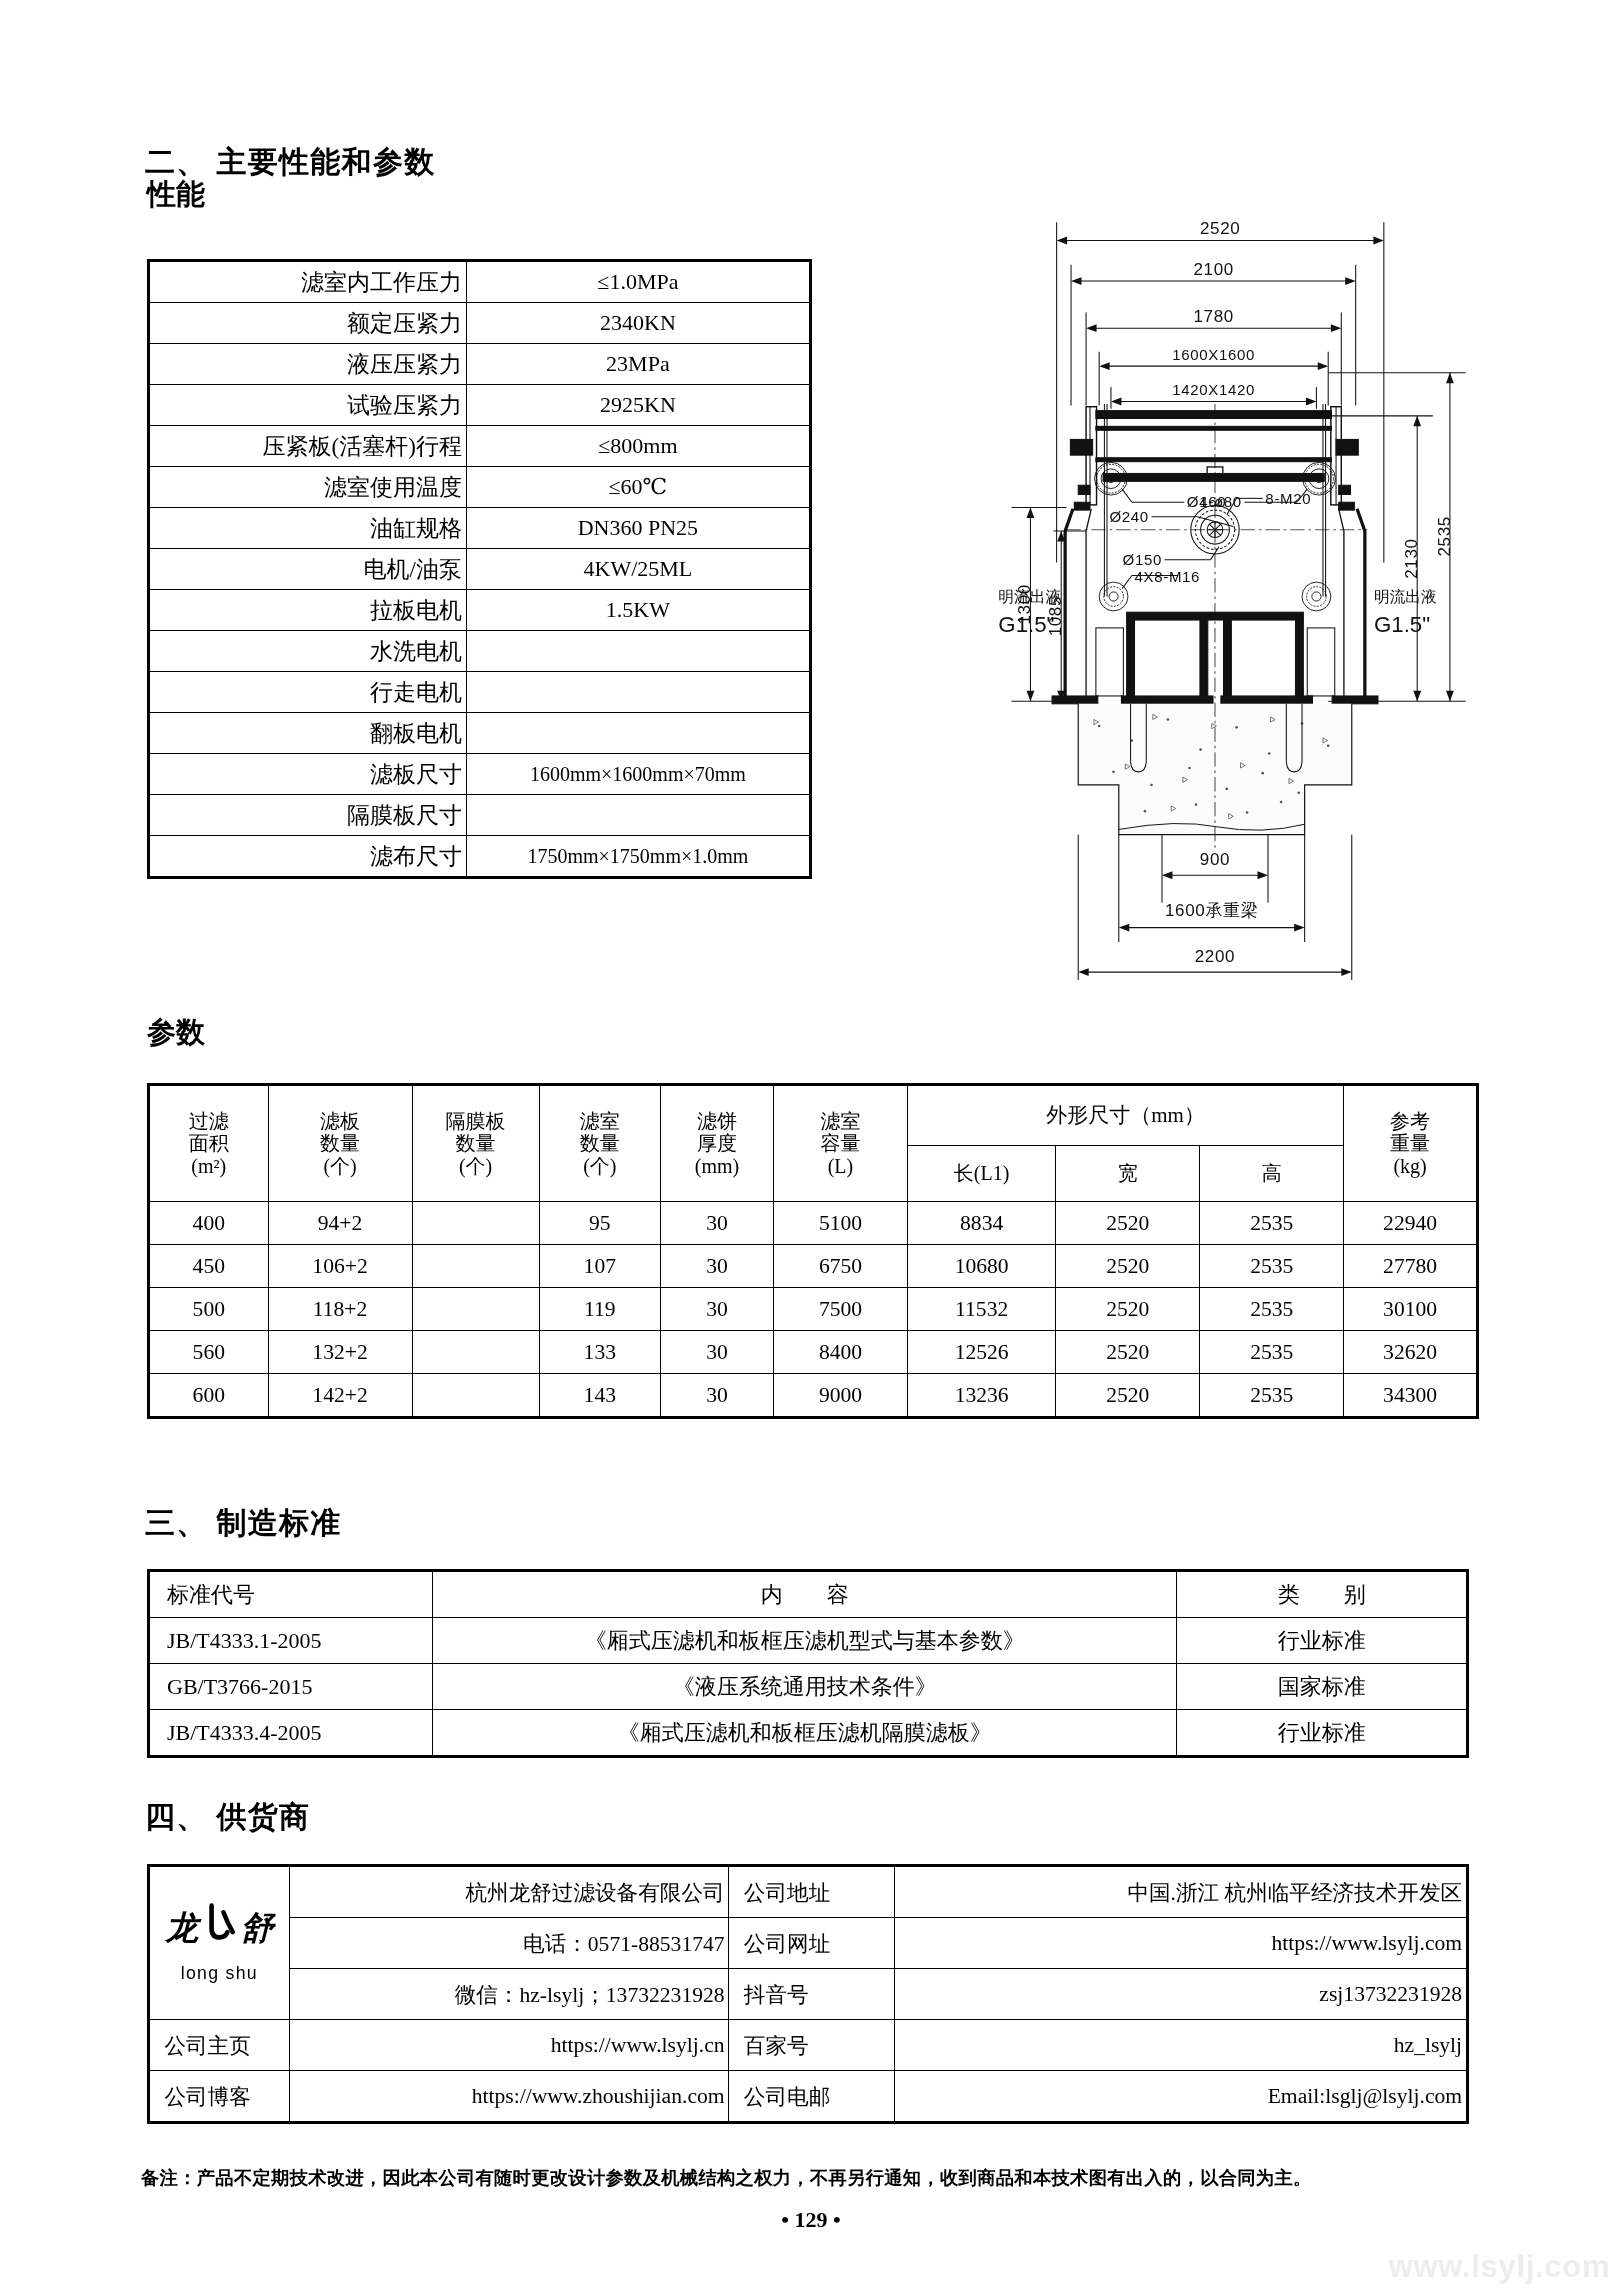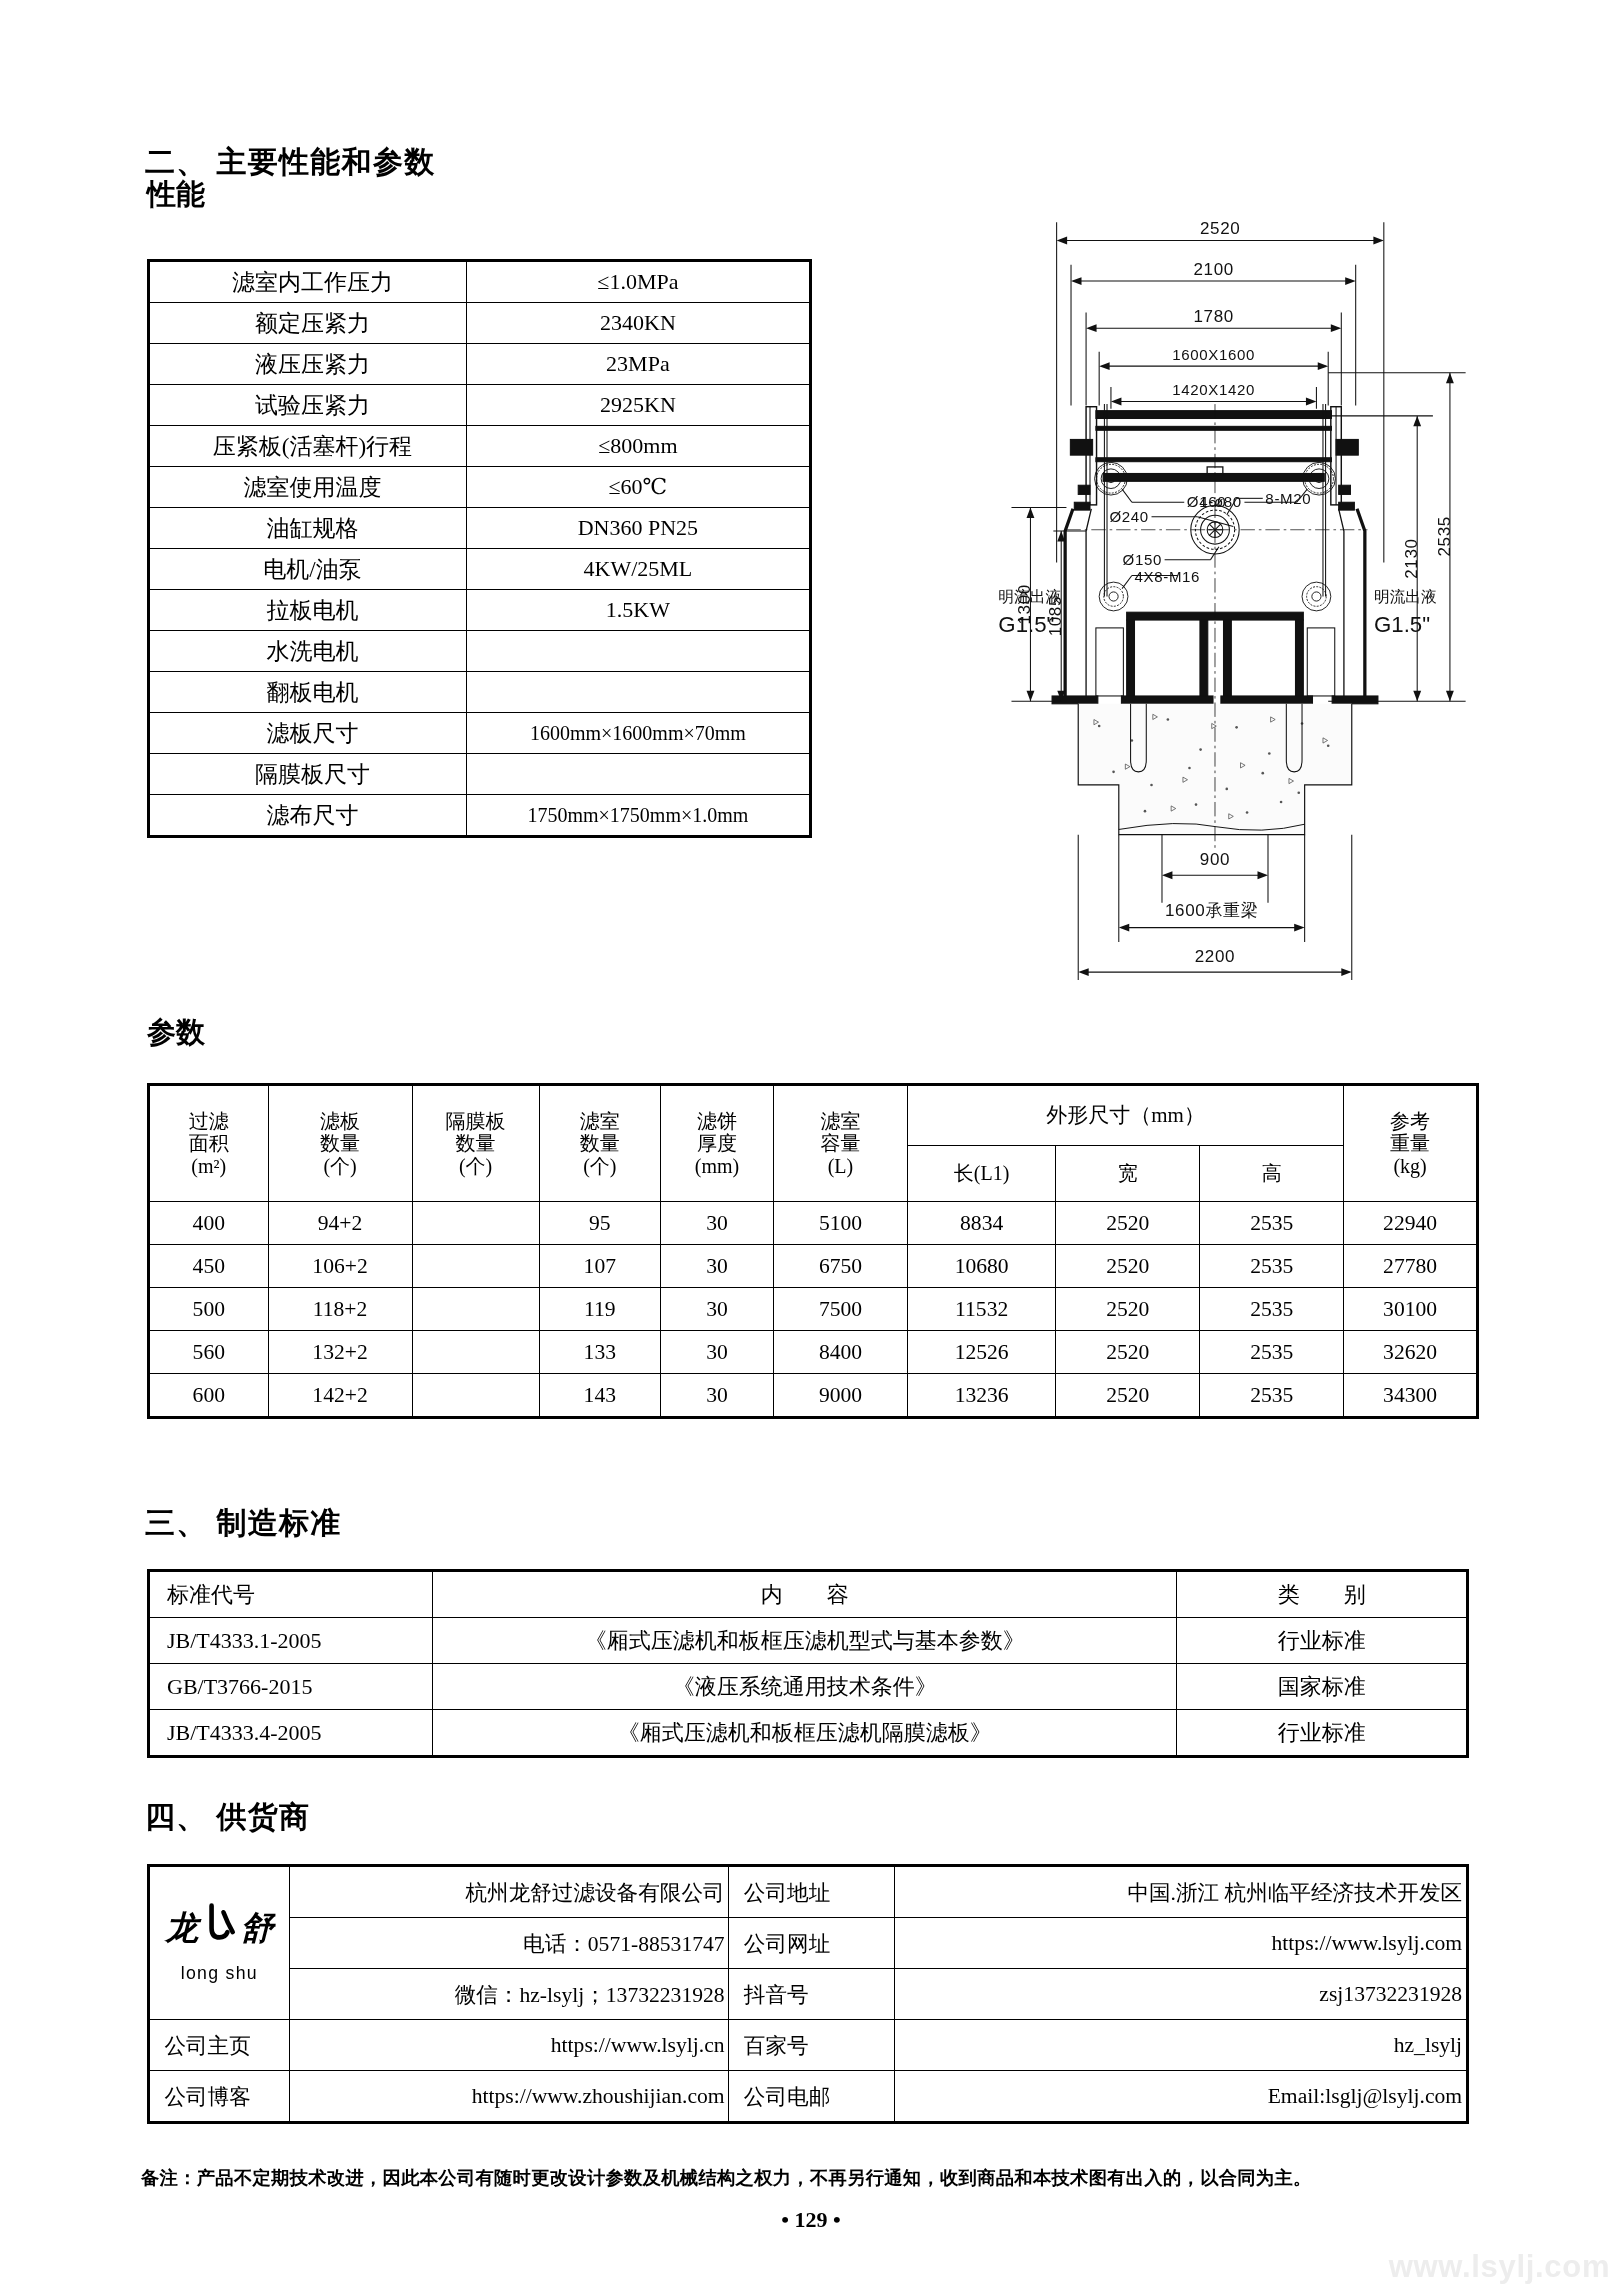--- a/index.html
+++ b/index.html
@@ -44,21 +44,21 @@
     vertical-align: middle;
     padding: 0 3.9px;
     font-family: "Liberation Serif", "DejaVu Serif", serif;
   }
   .outerbox { border: 2.6px solid #000; }
 
   
   #perf-table-wrap { position:absolute; left:147px; top:259px; width:665px; }
   #perf-table { width:100%; }
   #perf-table td { height:41px; font-size:23px; }
-  #perf-table td.k { text-align:center; padding-left:13px;margin-left:8px; }
+  #perf-table td.k { text-align:right; padding-left:13px;margin-left:8px; }
   #perf-table td.v { font-size:22px; }
   #perf-table td.v.small { font-size:20px; }
 
   
   #param-table-wrap { position:absolute; left:147px; top:1083px; width:1332px; }
   #param-table { width:100%; }
   #param-table td { font-size:21.6px; height:43px; }
   #param-table td.hd {
     font-size:20px; line-height:1.12; height:auto; padding:6.5px 1.3px;
   }
@@ -173,20 +173,24 @@
           <tr>
             <td class="k">电机/油泵</td>
             <td class="v">4KW/25ML</td>
           </tr>
           <tr>
             <td class="k">拉板电机</td>
             <td class="v">1.5KW</td>
           </tr>
           <tr>
             <td class="k">水洗电机</td>
+            <td class="v"></td>
+          </tr>
+          <tr>
+            <td class="k">行走电机</td>
             <td class="v"></td>
           </tr>
           <tr>
             <td class="k">翻板电机</td>
             <td class="v"></td>
           </tr>
           <tr>
             <td class="k">滤板尺寸</td>
             <td class="v small">1600mm×1600mm×70mm</td>
           </tr>

